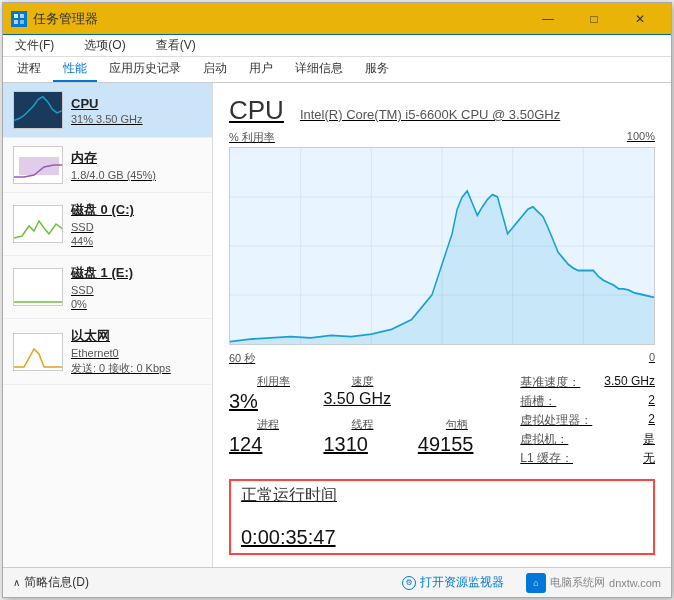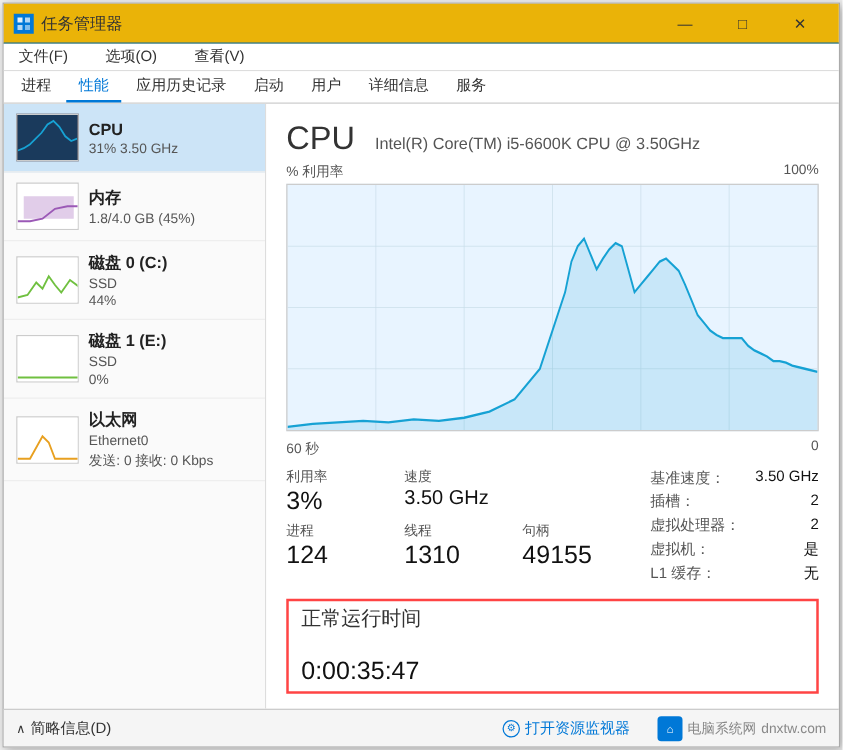--- a/index.html
+++ b/index.html
@@ -96,20 +96,21 @@
       border-bottom: 2px solid transparent;
     }
     .tab.active {
       border-bottom: 2px solid #0078d7;
       color: #0078d7;
     }
     .content {
       display: flex;
       flex: 1;
       overflow: hidden;
+      text-decoration: underline;
     }
     .sidebar {
       width: 210px;
       background: #fafafa;
       border-right: 1px solid #ddd;
       display: flex;
       flex-direction: column;
       overflow-y: auto;
     }
     .sidebar-item {
@@ -193,20 +194,21 @@
       width: 100%;
       height: 100%;
     }
     .stat-item {
       display: flex;
       flex-direction: column;
     }
     .stat-label {
       font-size: 11px;
       color: #555;
+      margin-left: 28px;
     }
     .stat-value {
       font-size: 20px;
       font-weight: 300;
       color: #111;
       line-height: 1.2;
     }
     .rs-label { color: #555; }
     .rs-value { color: #111; text-align: right; }
 

